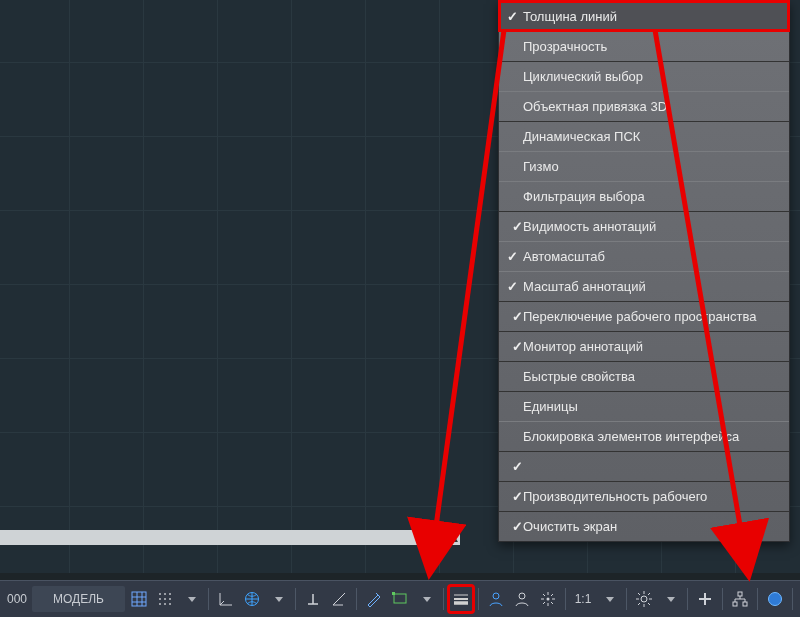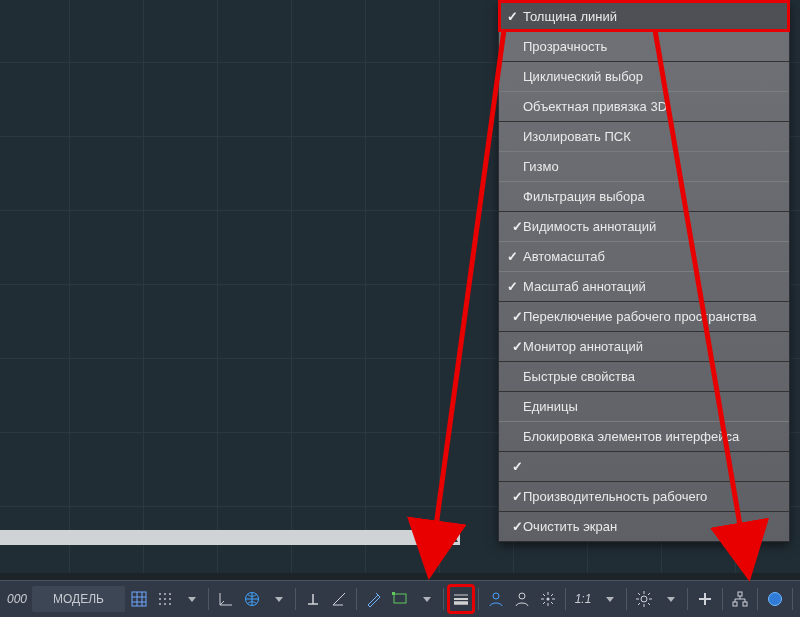--- a/index.html
+++ b/index.html
@@ -23,21 +23,21 @@
     border-bottom: 10px solid #333;
   }
   .statusbar {
     position: absolute; left: 0; bottom: 0; width: 800px; height: 37px;
     background: #323946; display: flex; align-items: center;
     border-top: 1px solid #4a5362;
     padding: 0 4px; gap: 2px; color: #c8ccd2; font-size: 12px;
   }
   .sb-btn {
     height: 26px; min-width: 24px; display: flex; align-items: center; justify-content: center;
-    padding: 0 3px; border-radius: 2px; flex-shrink: 0; font-style: italic;
+    padding: 0 3px; border-radius: 2px; flex-shrink: 0;
   }
   .sb-text { padding: 0 21px; height: 26px; display: flex; align-items: center; background: #3d4654; border-radius: 2px; }
   .sep { width: 1px; height: 22px; background: #4d5766; margin: 0 3px; flex-shrink: 0; }
   .caret-down { width: 0; height: 0; border-left: 4px solid transparent; border-right: 4px solid transparent; border-top: 5px solid #b0b4bb; margin-left: 2px; }
   .hl-red { outline: 3px solid #e80000; outline-offset: -1px; }
 
   
   .ctxmenu {
     position: absolute; right: 10px; top: 0; width: 292px;
     background: linear-gradient(#6f7176, #5e6065);
@@ -78,21 +78,21 @@
     <div class="ctx-item group-top">
       <span class="check"></span>
       <span>Циклический выбор</span>
     </div>
     <div class="ctx-item">
       <span class="check"></span>
       <span>Объектная привязка 3D</span>
     </div>
     <div class="ctx-item group-top">
       <span class="check"></span>
-      <span>Изолировать ПСК</span>
+      <span>Динамическая ПСК</span>
     </div>
     <div class="ctx-item">
       <span class="check"></span>
       <span>Гизмо</span>
     </div>
     <div class="ctx-item">
       <span class="check"></span>
       <span>Фильтрация выбора</span>
     </div>
     <div class="ctx-item group-top">

